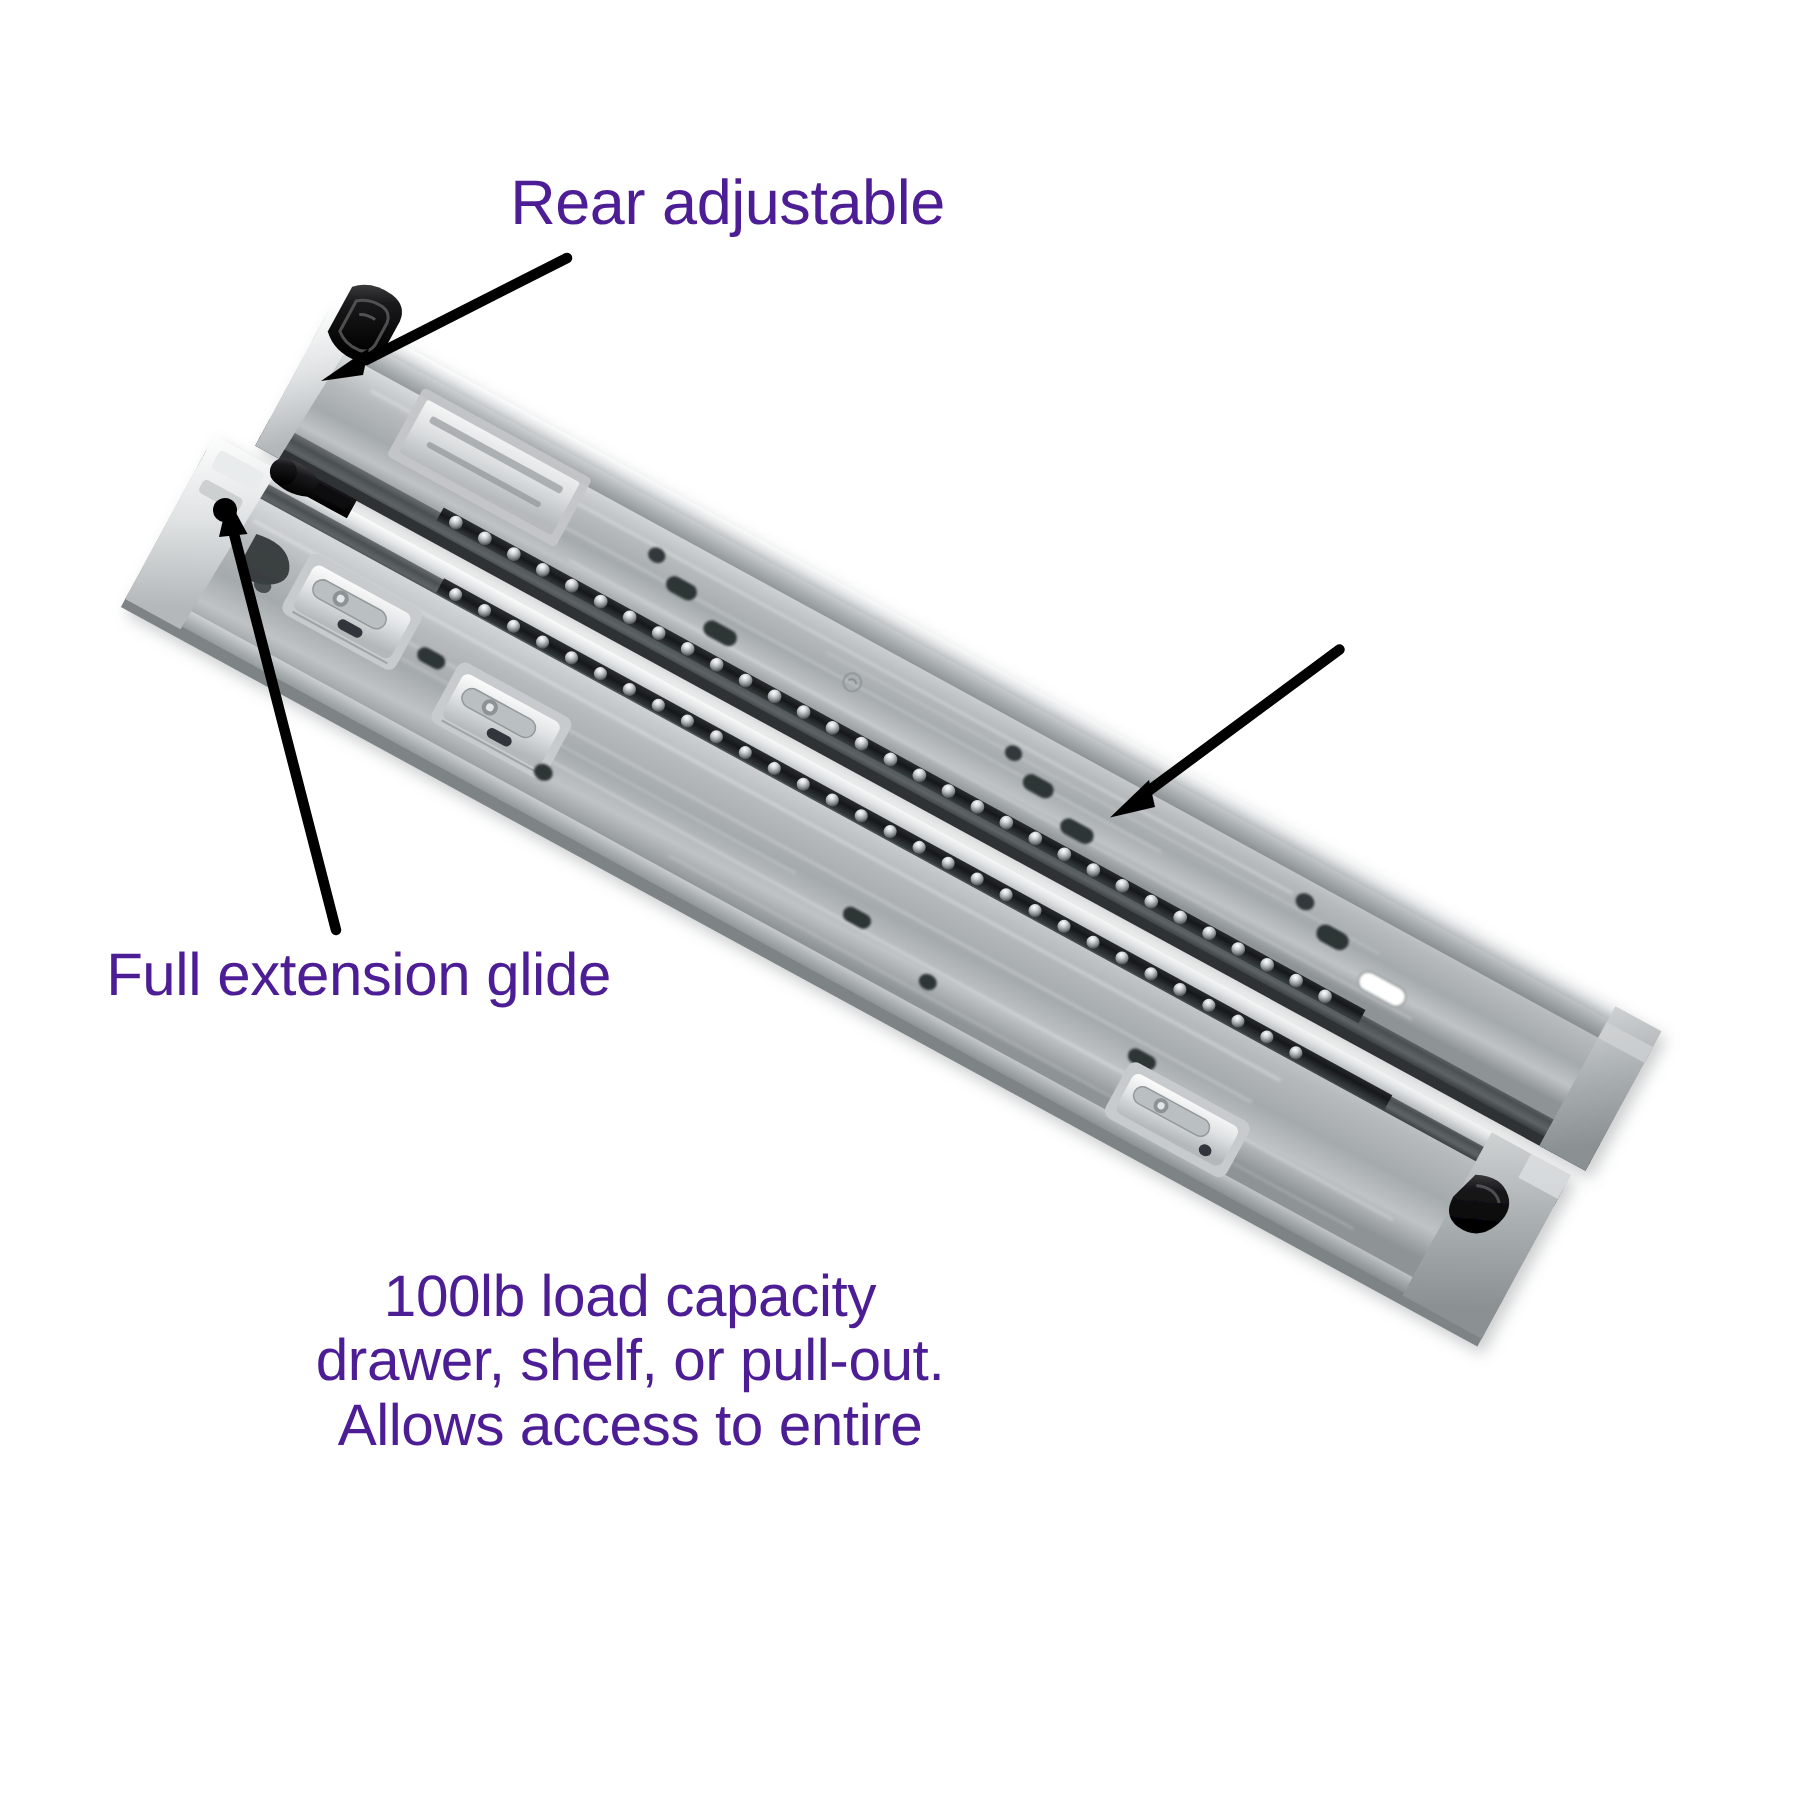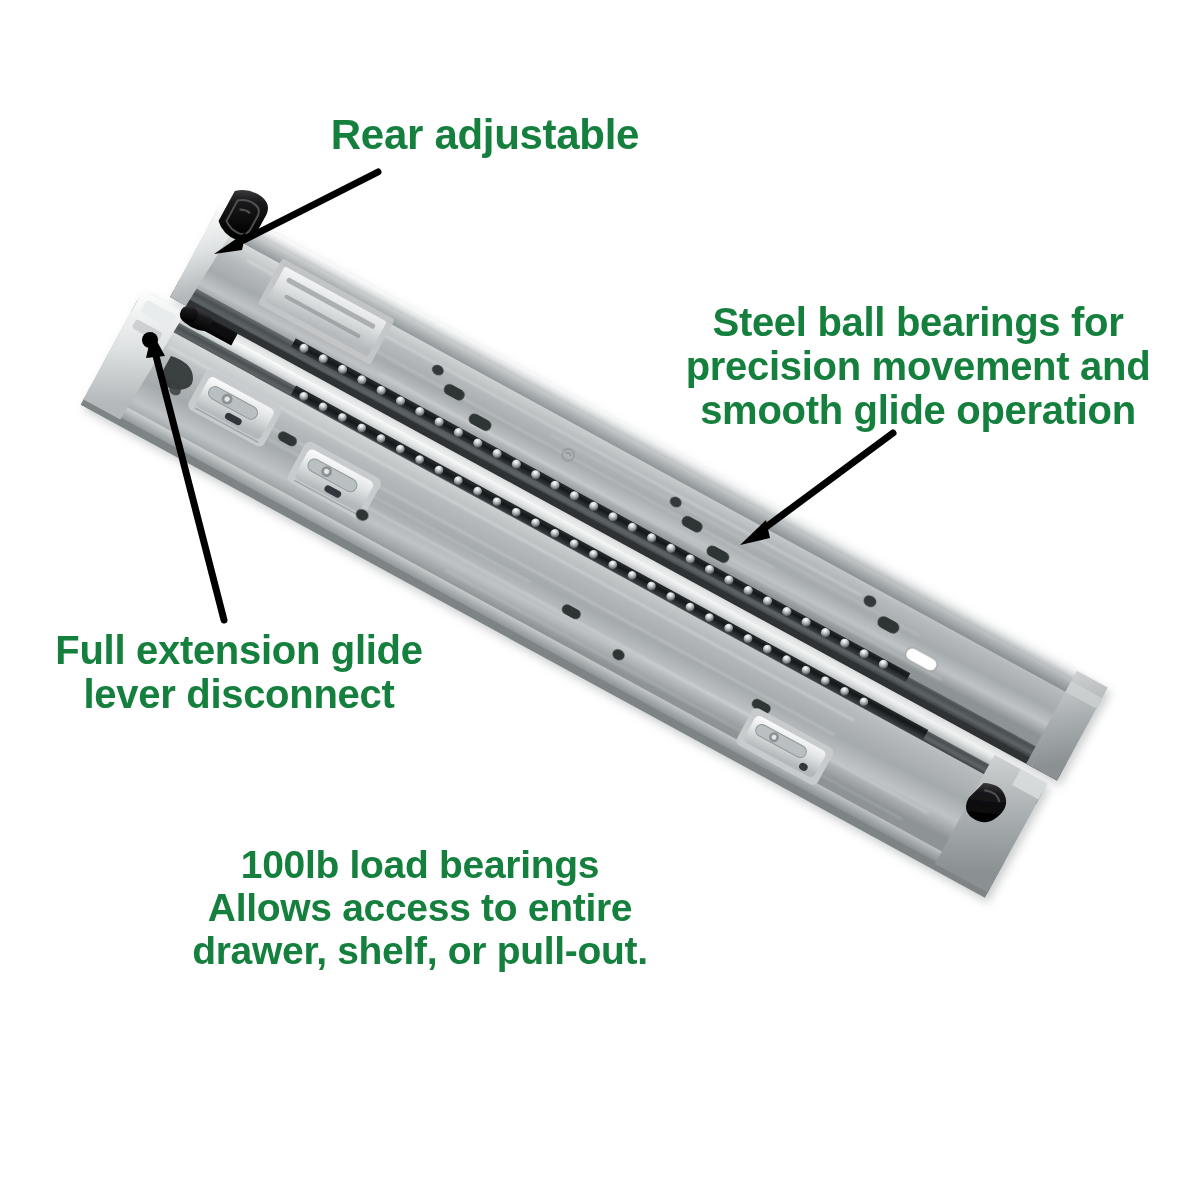--- a/index.html
+++ b/index.html
@@ -8,22 +8,22 @@
     background:#ffffff;
     font-family:"Liberation Sans", sans-serif;
     position:relative;
     overflow:hidden;
   }
   #stage { position:absolute; inset:0; width:1200px; height:1200px; }
 
   
   .callout {
     position:absolute;
-    color:#15803d;
-    font-weight:700;
+    color:#4c1d95;
+    font-weight:400;
     line-height:1.10;
     white-space:nowrap;
     letter-spacing:-0.3px;
   }
   .callout .ln { display:block; }
 
   #callout-rear   { left:300px;  top:112px; font-size:42px; text-align:center; width:370px; }
   #callout-bear   { left:668px;  top:300px; font-size:40px; text-align:center; width:500px; }
   #callout-full   { left:34px;   top:628px; font-size:40px; text-align:center; width:410px; }
   #callout-load   { left:155px;  top:844px; font-size:39px; text-align:center; width:530px; }
@@ -349,30 +349,24 @@
         <polygon points="146,358 152,332 165,356" stroke="none"></polygon>
         <circle cx="150" cy="340" r="8" stroke="none"></circle>
       </g>
     </g>
   </svg>
 
   <div class="callout" id="callout-rear">
     <span class="ln">Rear adjustable</span>
   </div>
 
-  <div class="callout" id="callout-bear">
-    <span class="ln">Steel ball bearings for</span>
-    <span class="ln">precision movement and</span>
-    <span class="ln">smooth glide operation</span>
-  </div>
 
   <div class="callout" id="callout-full">
     <span class="ln">Full extension glide</span>
-    <span class="ln">lever disconnect</span>
   </div>
 
   <div class="callout" id="callout-load">
-    <span class="ln">100lb load bearings</span>
+    <span class="ln">100lb load capacity</span>
+    <span class="ln">drawer, shelf, or pull-out.</span>
     <span class="ln">Allows access to entire</span>
-    <span class="ln">drawer, shelf, or pull-out.</span>
   </div>
 
 </div>
 
 </body></html>

